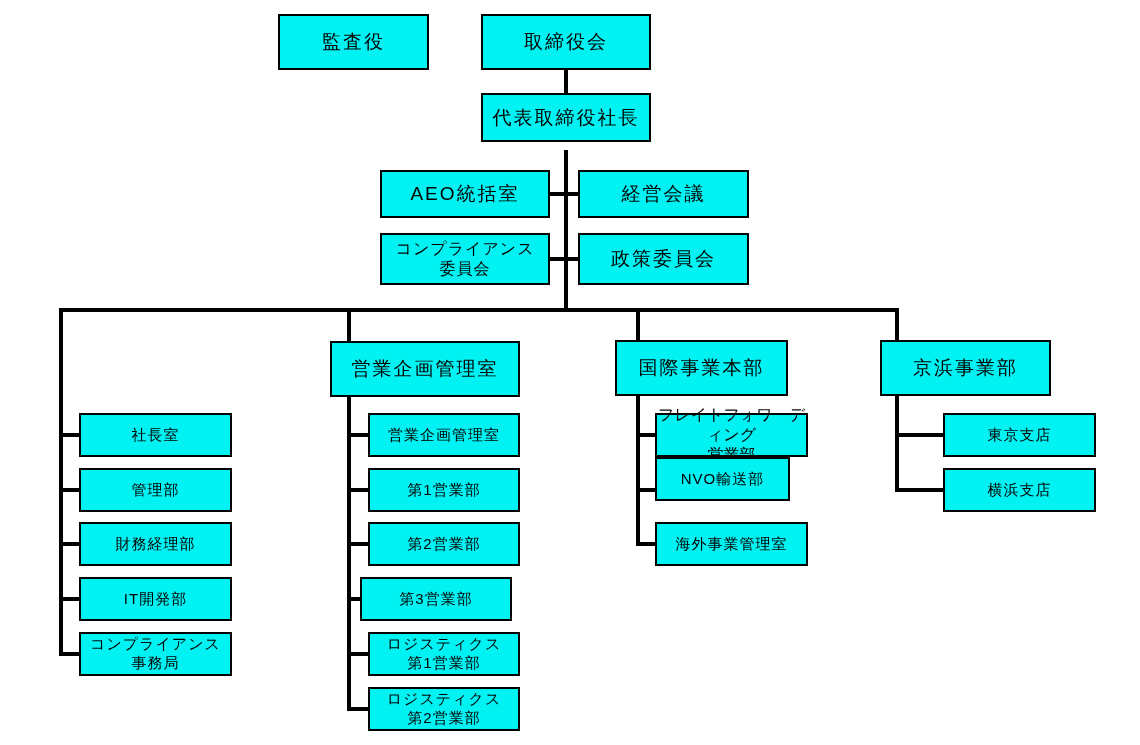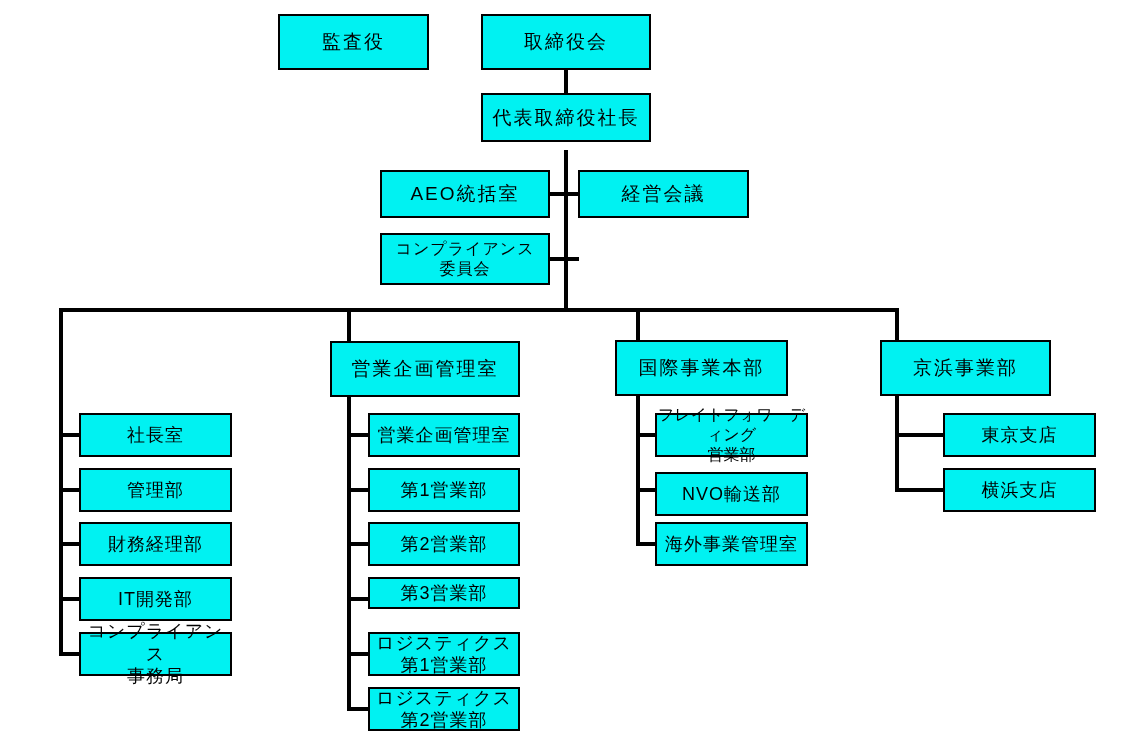--- a/index.html
+++ b/index.html
@@ -28,21 +28,21 @@
     color: #000000;
     display: flex;
     align-items: center;
     justify-content: center;
     text-align: center;
     white-space: pre-line;
     line-height: 1.25;
   }
   .size-xl { font-size: 19px; letter-spacing: 2px; }
   .size-l  { font-size: 16px; letter-spacing: 1px; }
-  .size-m  { font-size: 18px; letter-spacing: 1px; }
+  .size-m  { font-size: 15px; letter-spacing: 1px; }
   .size-s  { font-size: 16px; letter-spacing: 0; }
 </style>
 </head>
 <body>
 
 <div class="canvas">
 
   <div class="cline" style="left:564px;top:70px;width:4px;height:25px"></div>
   <div class="cline" style="left:564px;top:150px;width:4px;height:162px"></div>
   <div class="cline" style="left:549px;top:192px;width:30px;height:4px"></div>
@@ -74,42 +74,43 @@
   <div class="cline" style="left:895px;top:488px;width:50px;height:4px"></div>
 
   <div class="node size-xl" style="left:278px;top:14px;width:151px;height:56px">監査役</div>
   <div class="node size-xl" style="left:481px;top:14px;width:170px;height:56px">取締役会</div>
   <div class="node size-xl" style="left:481px;top:93px;width:170px;height:49px">代表取締役社長</div>
 
   <div class="node size-xl" style="left:380px;top:170px;width:170px;height:48px">AEO統括室</div>
   <div class="node size-xl" style="left:578px;top:170px;width:171px;height:48px">経営会議</div>
   <div class="node size-l" style="left:380px;top:233px;width:170px;height:52px">コンプライアンス
 委員会</div>
+  <div class="node size-xl" style="left:578px;top:233px;width:171px;height:52px">政策委員会</div>
 
   <div class="node size-xl" style="left:330px;top:341px;width:190px;height:56px">営業企画管理室</div>
   <div class="node size-xl" style="left:880px;top:340px;width:171px;height:56px">京浜事業部</div>
   <div class="node size-xl" style="left:615px;top:340px;width:173px;height:56px">国際事業本部</div>
 
   <div class="node size-m" style="left:79px;top:413px;width:153px;height:44px">社長室</div>
   <div class="node size-m" style="left:79px;top:468px;width:153px;height:44px">管理部</div>
   <div class="node size-m" style="left:79px;top:522px;width:153px;height:44px">財務経理部</div>
   <div class="node size-m" style="left:79px;top:577px;width:153px;height:44px">IT開発部</div>
   <div class="node size-m" style="left:79px;top:632px;width:153px;height:44px">コンプライアンス
 事務局</div>
 
   <div class="node size-m" style="left:368px;top:413px;width:152px;height:44px">営業企画管理室</div>
   <div class="node size-m" style="left:368px;top:468px;width:152px;height:44px">第1営業部</div>
   <div class="node size-m" style="left:368px;top:522px;width:152px;height:44px">第2営業部</div>
-  <div class="node size-m" style="left:368px;top:577px;width:152px;height:32px">第3営業部</div>
+  <div class="node size-m" style="left:360px;top:577px;width:152px;height:44px">第3営業部</div>
   <div class="node size-m" style="left:368px;top:632px;width:152px;height:44px">ロジスティクス
 第1営業部</div>
   <div class="node size-m" style="left:368px;top:687px;width:152px;height:44px">ロジスティクス
 第2営業部</div>
 
   <div class="node size-s" style="left:655px;top:413px;width:153px;height:44px">フレイトフォワーディング
 営業部</div>
-  <div class="node size-m" style="left:655px;top:472px;width:153px;height:44px">NVO輸送部</div>
+  <div class="node size-m" style="left:655px;top:457px;width:135px;height:44px">NVO輸送部</div>
   <div class="node size-m" style="left:943px;top:413px;width:153px;height:44px">東京支店</div>
 
   <div class="node size-m" style="left:655px;top:522px;width:153px;height:44px">海外事業管理室</div>
   <div class="node size-m" style="left:943px;top:468px;width:153px;height:44px">横浜支店</div>
 
 </div>
 
 </body></html>

